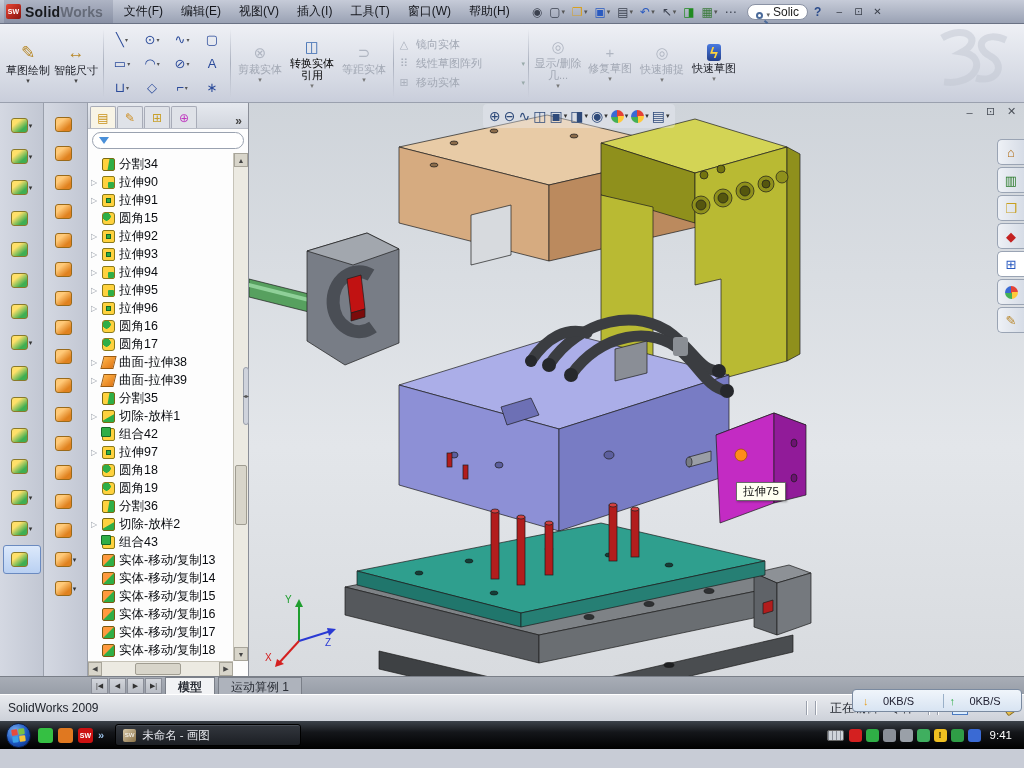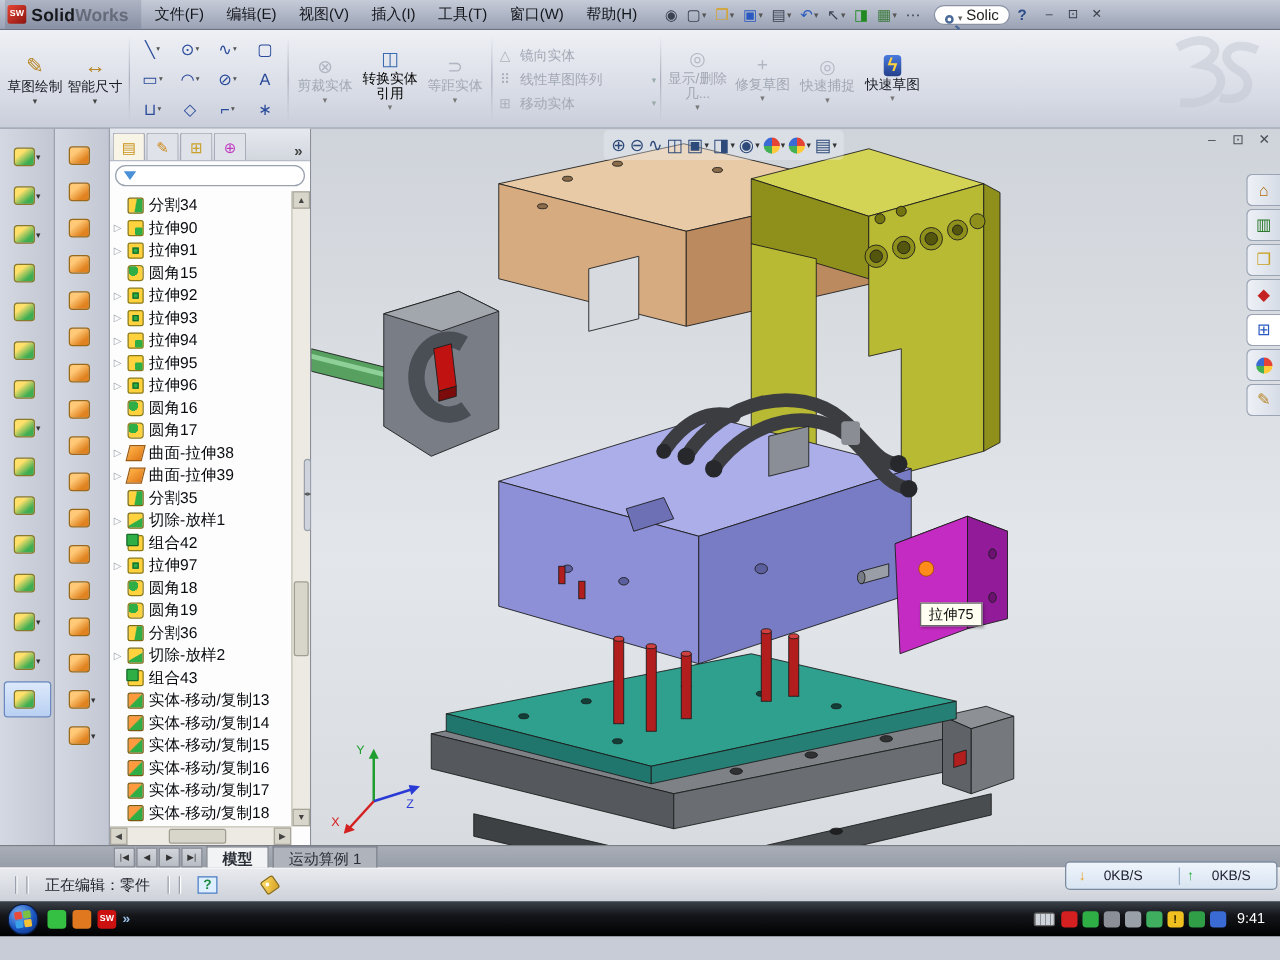--- a/index.html
+++ b/index.html
@@ -938,20 +938,21 @@
     <div class="btab active" data-name="document-tab">
           <span>模型</span>
         </div>
         <div class="btab" data-name="document-tab">
           <span>运动算例 1</span>
         </div>
       </div>
   </div>
 
   <div class="statusbar" data-name="status-bar">
+    <span class="appname" data-name="status-app-name">SolidWorks 2009</span>
     <span class="sep"></span>
       <span class="sep"></span>
     <span class="editing" data-name="status-editing-text">正在编辑：零件</span>
     <span class="sep"></span>
       <span class="sep"></span>
     <span class="qbox" data-name="status-help-icon">?</span>
     <span class="tagico" data-name="tag-icon"></span>
   </div>
 
   <div class="taskbar" data-name="taskbar">
@@ -971,20 +972,24 @@
         <div class="qli cdot" data-name="browser-icon" style="background: rgb(224, 120, 32);">
           <span class="g"></span>
         </div>
         <div class="qli cdot" data-name="solidworks-quick-icon" style="background: rgb(204, 17, 17);">
           <span class="g">SW</span>
         </div>
       </div>
     <span class="qlmore" data-name="quick-launch-overflow-icon">»</span>
     <div style="display:flex">
 
+        <div class="task" data-name="task-paint">
+        <span class="tico" data-name="task-app-icon">SW</span>
+        <span>未命名 - 画图</span>
+      </div>
       </div>
     <div class="traywrap" data-name="system-tray">
       <span class="kbd" data-name="ime-keyboard-icon"></span>
       <div style="display:flex;gap:4px">
 
       <div class="trayi cdot" data-name="antivirus-icon" style="background: rgb(212, 32, 32);">
             <span class="g"></span>
           </div>
           <div class="trayi cdot" data-name="safety-shield-icon" style="background: rgb(47, 174, 70);">
             <span class="g"></span>

